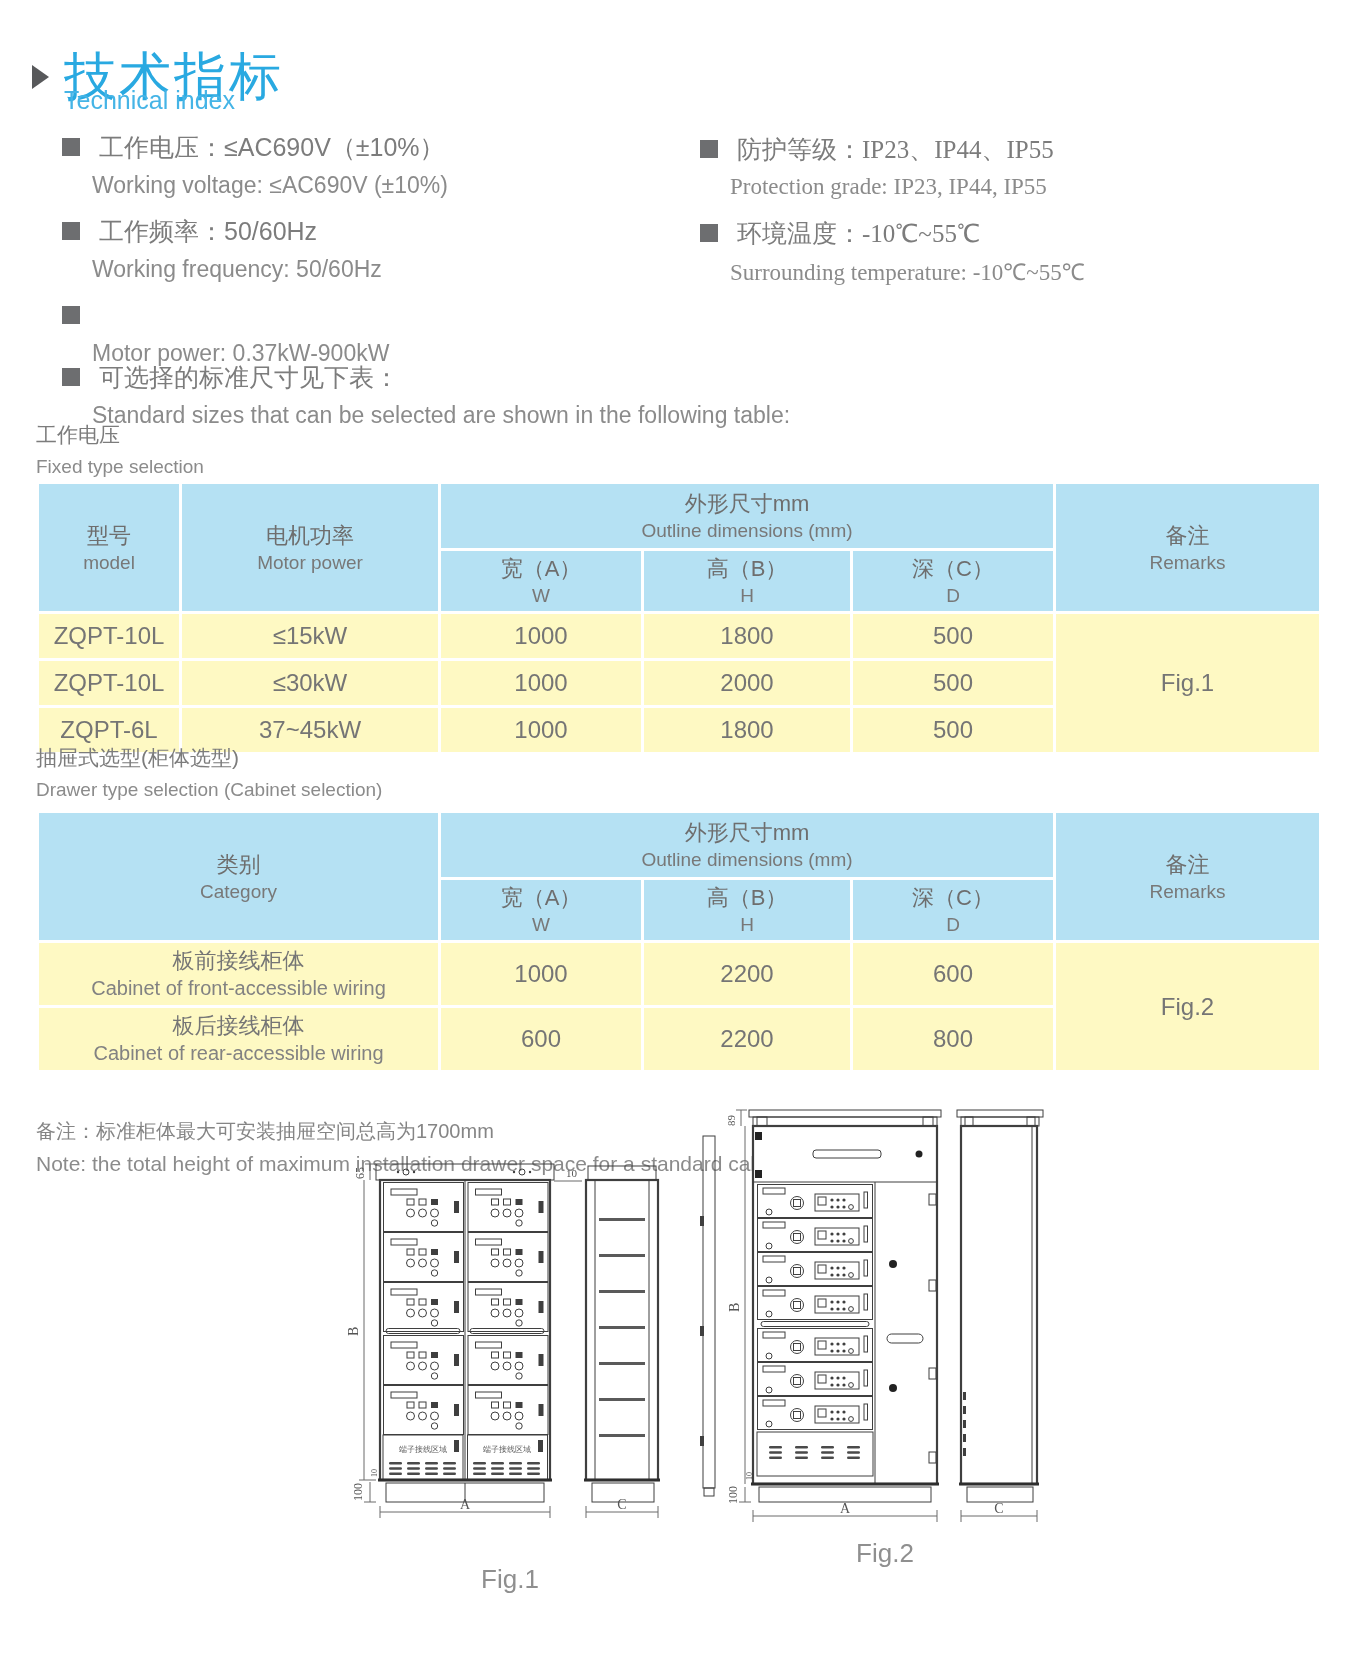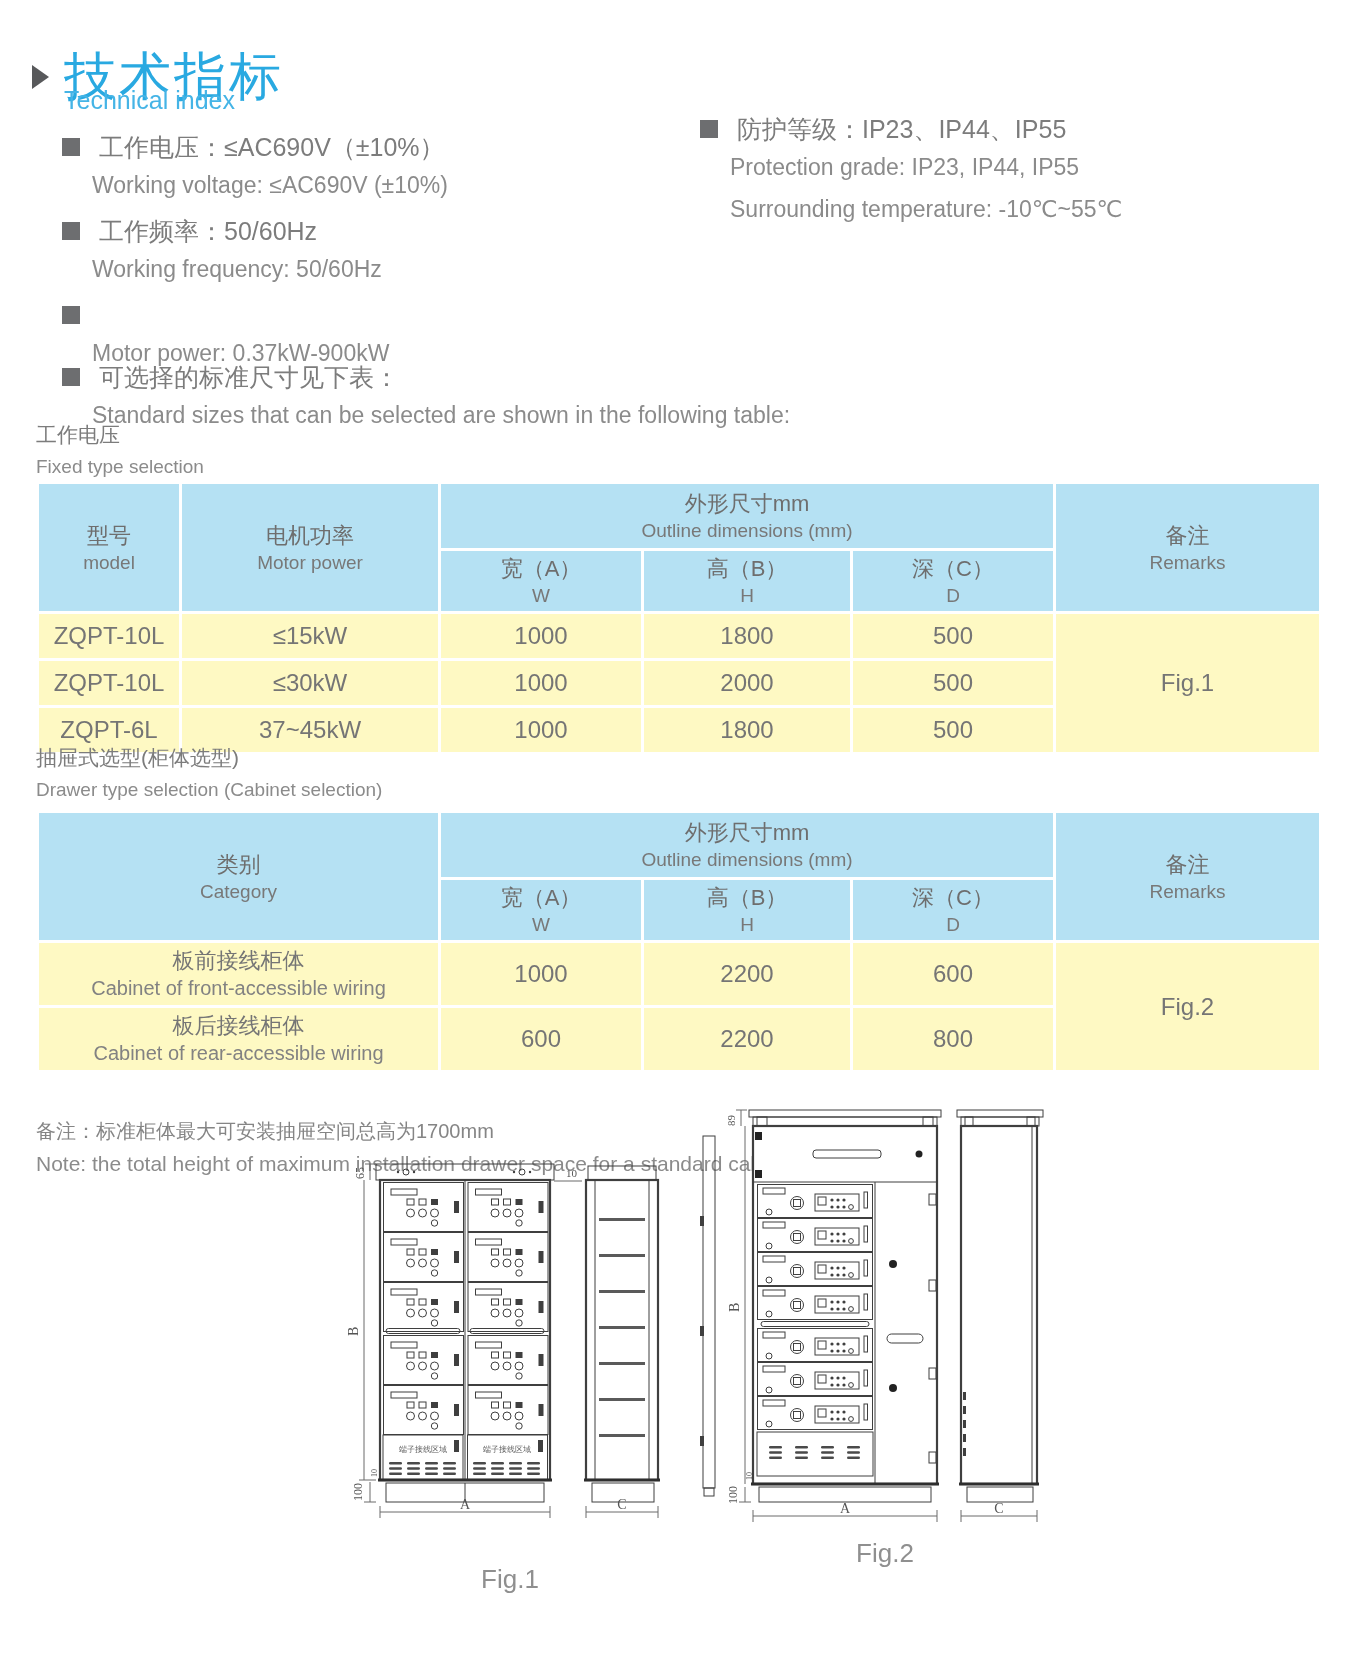--- a/index.html
+++ b/index.html
@@ -11,21 +11,21 @@
   .tri{width:0;height:0;border-left:17px solid #58595b;border-top:12px solid transparent;border-bottom:12px solid transparent;}
   h1.title{margin:0;font-size:52px;font-weight:400;color:#29a9e1;letter-spacing:3px;}
   .subtitle{position:absolute;left:64px;top:86px;font-size:25px;color:#45b4e6;}
 
   
   .spec{margin-bottom:2px;}
   .spec-zh{display:flex;align-items:center;gap:19px;font-size:25px;color:#7c7c7c;height:42px;}
   .bullet{width:18px;height:18px;background:#6d6e70;flex:none;}
   .spec-en{font-size:23px;color:#8b8b8b;margin:0 0 8px 30px;height:34px;display:flex;align-items:center;}
   .col-left{position:absolute;left:62px;top:126px;width:610px;}
-  .col-right{position:absolute;left:700px;top:108px;width:630px;}
+  .col-right{position:absolute;left:700px;top:128px;width:630px;font-family:Liberation Serif, serif;}
   .intro{position:absolute;left:62px;top:356px;width:900px;}
 
   
   .sec-zh{font-size:21px;color:#7c7c7c;}
   .sec-en{font-size:19px;color:#8b8b8b;margin-top:7px;}
   #sec1{position:absolute;left:36px;top:421px;}
   #sec2{position:absolute;left:36px;top:744px;}
 
   
   table.dim{position:absolute;left:36px;width:1286px;border-collapse:separate;border-spacing:3px;table-layout:fixed;}
@@ -91,20 +91,24 @@
 
 <div class="col-right">
   <div class="spec">
     <div class="spec-zh">
         <span class="bullet"></span>
         <span>防护等级：IP23、IP44、IP55</span>
       </div>
     <div class="spec-en">Protection grade: IP23, IP44, IP55</div>
   </div>
   <div class="spec">
+    <div class="spec-zh">
+        <span class="bullet"></span>
+        <span>环境温度：-10℃~55℃</span>
+      </div>
     <div class="spec-en">Surrounding temperature: -10℃~55℃</div>
   </div>
 </div>
 
 <div class="intro">
   <div class="spec-zh">
       <span class="bullet"></span>
       <span>可选择的标准尺寸见下表：</span>
     </div>
   <div class="spec-en">Standard sizes that can be selected are shown in the following table:</div>

